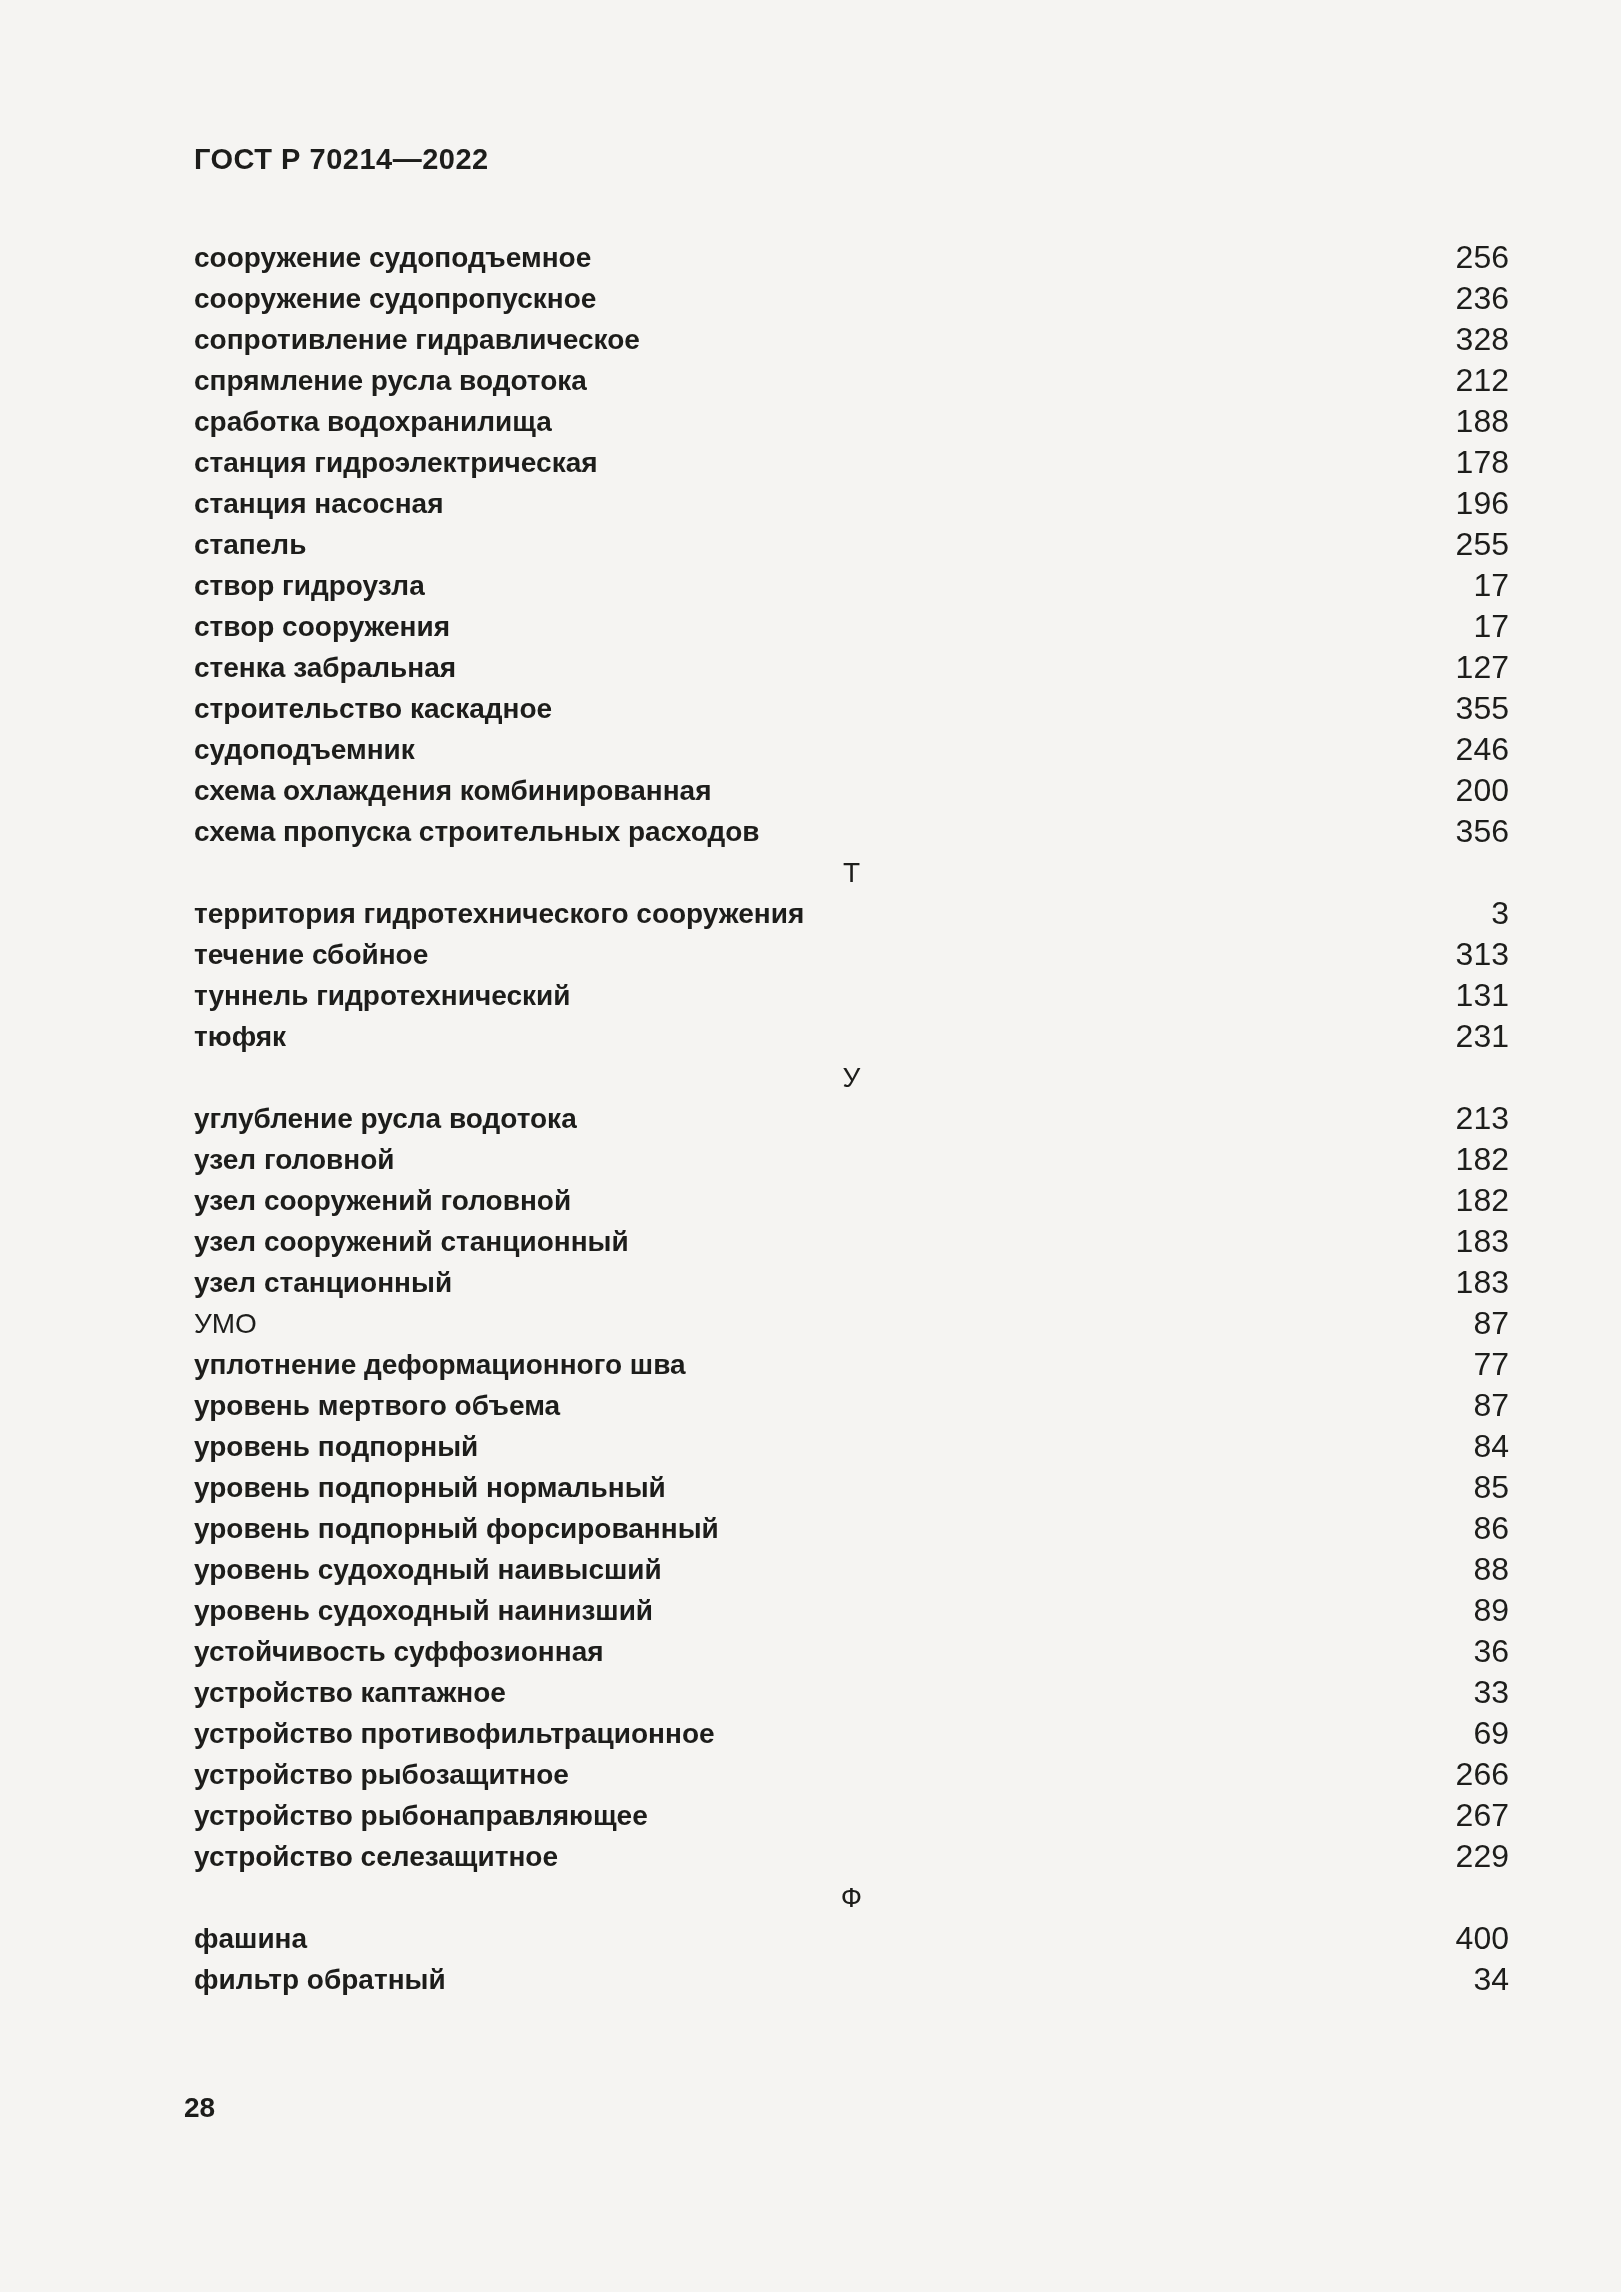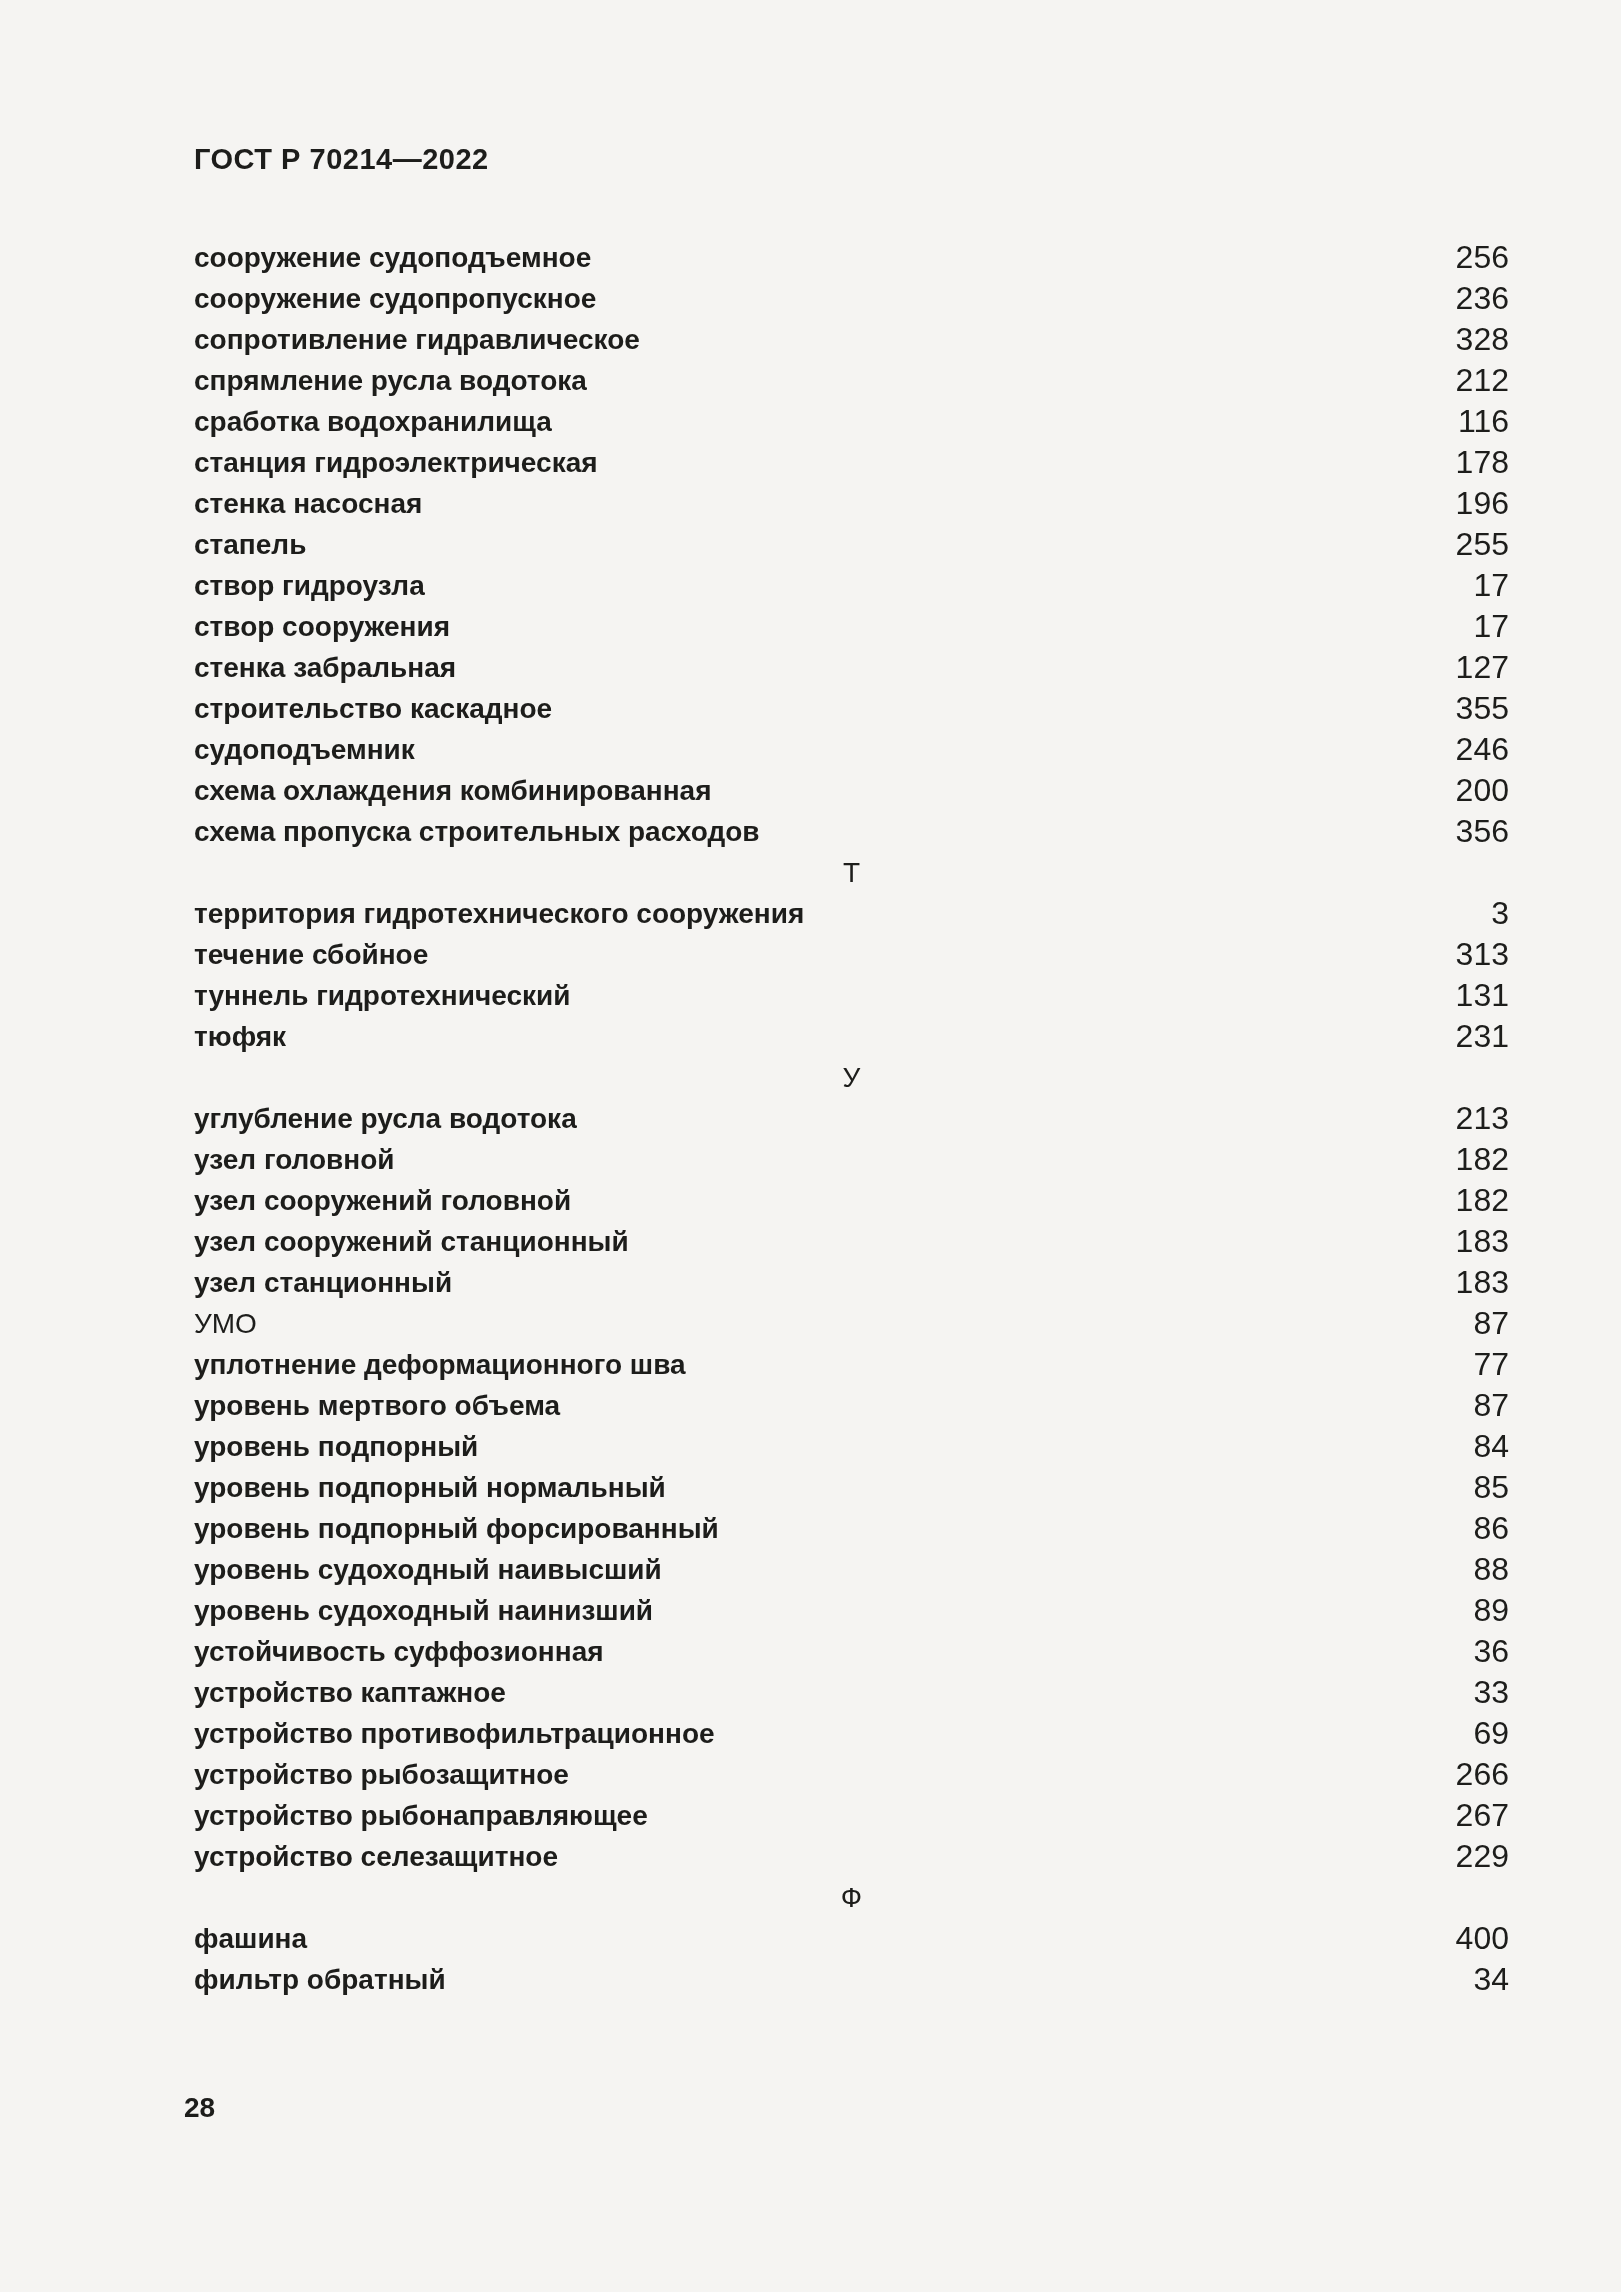--- a/index.html
+++ b/index.html
@@ -85,28 +85,28 @@
       <div class="row">
         <span class="term">сопротивление гидравлическое</span>
         <span class="num">328</span>
       </div>
       <div class="row">
         <span class="term">спрямление русла водотока</span>
         <span class="num">212</span>
       </div>
       <div class="row">
         <span class="term">сработка водохранилища</span>
-        <span class="num">116</span>
+        <span class="num">188</span>
       </div>
       <div class="row">
         <span class="term">станция гидроэлектрическая</span>
         <span class="num">178</span>
       </div>
       <div class="row">
-        <span class="term">стенка насосная</span>
+        <span class="term">станция насосная</span>
         <span class="num">196</span>
       </div>
       <div class="row">
         <span class="term">стапель</span>
         <span class="num">255</span>
       </div>
       <div class="row">
         <span class="term">створ гидроузла</span>
         <span class="num">17</span>
       </div>

